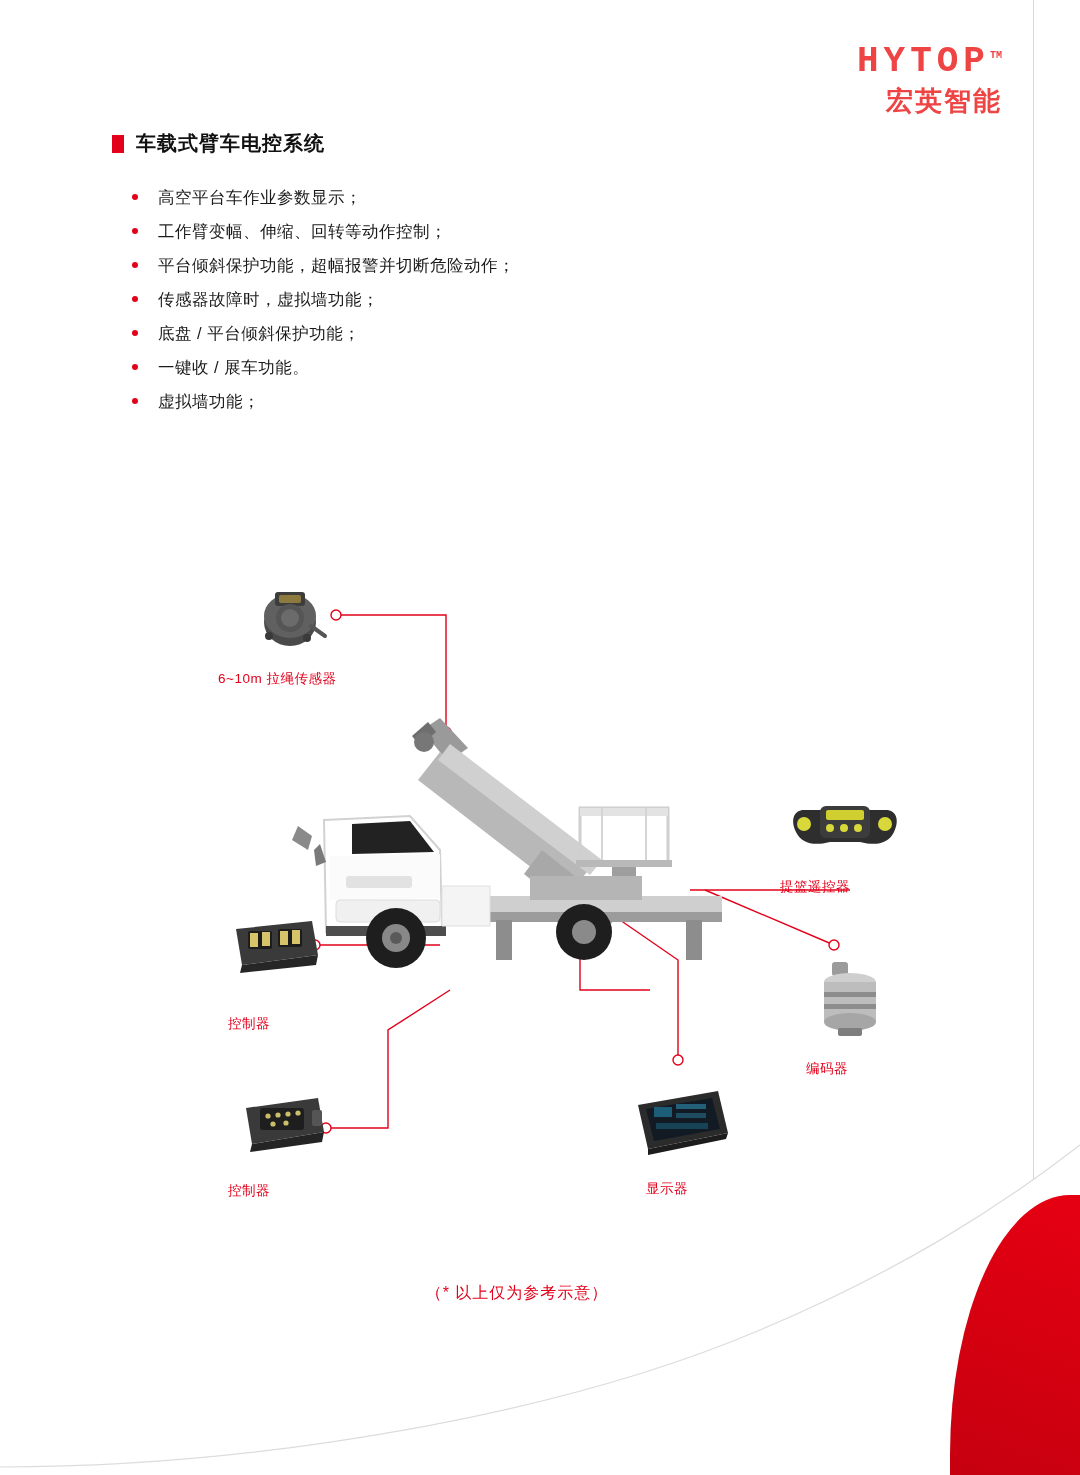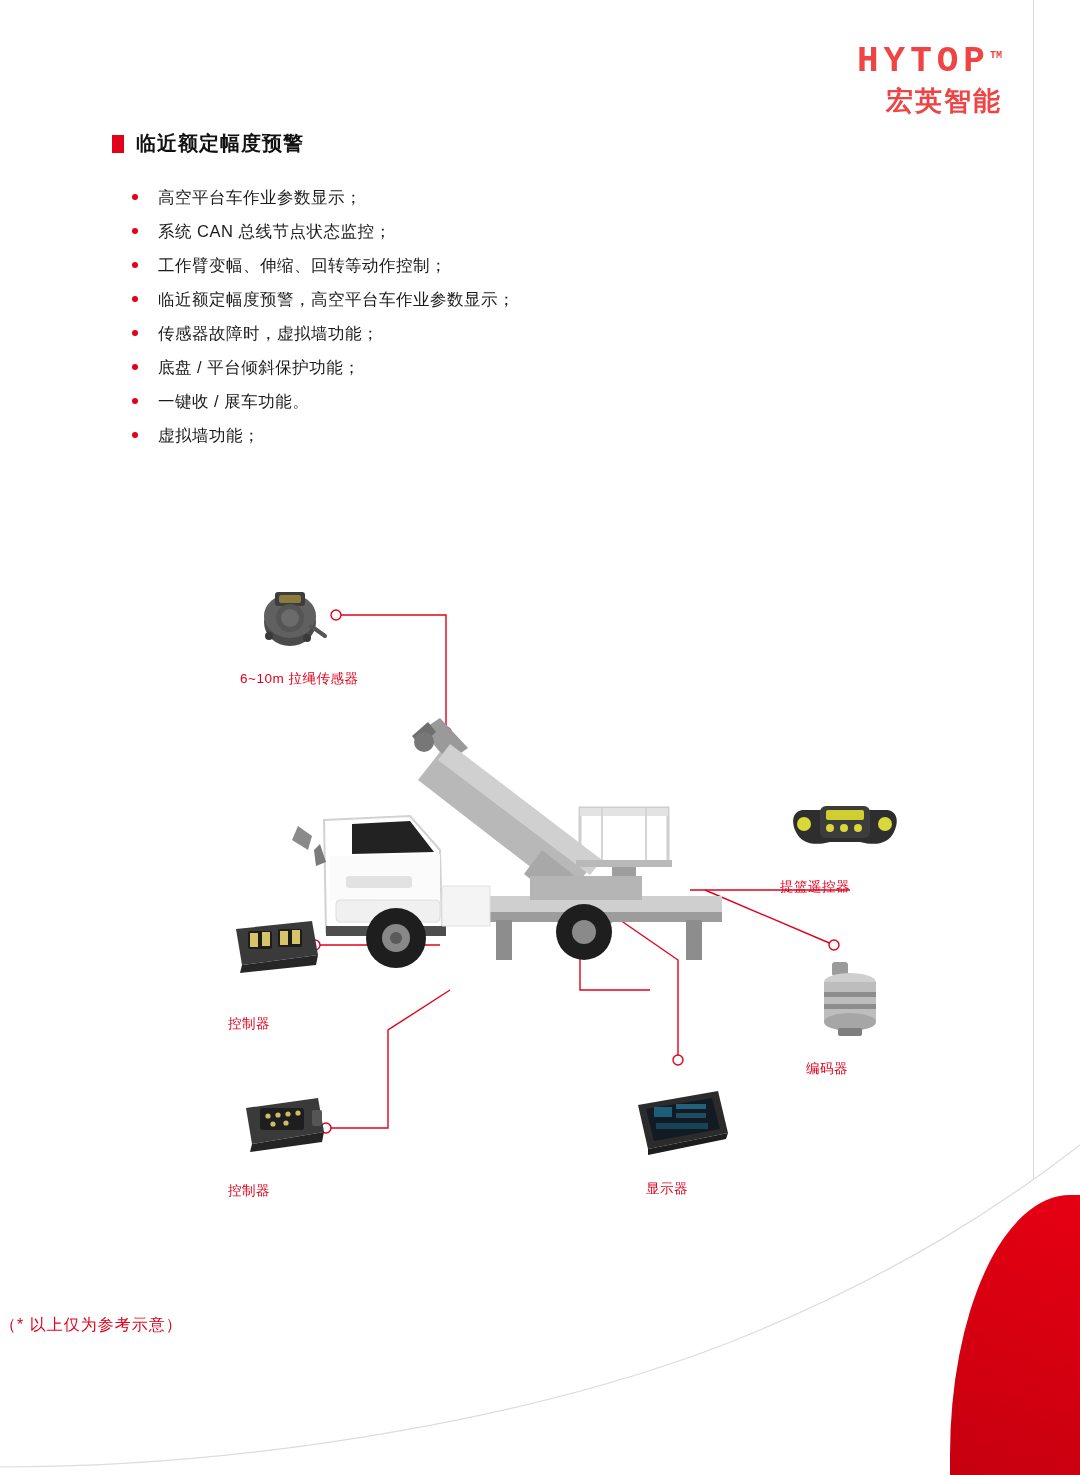--- a/index.html
+++ b/index.html
@@ -151,24 +151,24 @@
   
   .dev {
     position: absolute;
   }
 
   .footnote {
     position: absolute;
     top: 1283px;
     left: 0;
     width: 1034px;
+    text-align: center;
     font-size: 16px;
     color: #e2001a;
     letter-spacing: 1px;
-    margin-top: 32px;
   }
 </style>
 </head>
 <body>
 
 <div class="page-edge-line"></div>
 
 <svg class="corner-curve" viewBox="0 0 1080 360" preserveAspectRatio="none">
   <path d="M 0 352 C 260 352 560 300 760 215 C 900 156 1000 92 1080 30 L 1080 360 L 0 360 Z" fill="#ffffff"></path>
   <path d="M 0 352 C 260 352 560 300 760 215 C 900 156 1000 92 1080 30" fill="none" stroke="#dcdcdc" stroke-width="1.2"></path>
@@ -178,39 +178,35 @@
   <div class="shape-red"></div>
 </div>
 
 <div class="logo-wrap">
   <div class="logo-main"><span>HYTOP</span><span class="logo-tm">TM</span></div>
   <div class="logo-cn">宏英智能</div>
 </div>
 
 <div class="section-head">
   <span class="marker"></span>
-  <span class="title">临近额定幅度预警</span>
+  <span class="title">车载式臂车电控系统</span>
 </div>
 
 <div class="feature-list">
   <div class="feature-item">
     <span class="dot"></span>
     <span class="txt">高空平台车作业参数显示；</span>
   </div>
   <div class="feature-item">
     <span class="dot"></span>
-    <span class="txt">系统 CAN 总线节点状态监控；</span>
-  </div>
-  <div class="feature-item">
-    <span class="dot"></span>
     <span class="txt">工作臂变幅、伸缩、回转等动作控制；</span>
   </div>
   <div class="feature-item">
     <span class="dot"></span>
-    <span class="txt">临近额定幅度预警，高空平台车作业参数显示；</span>
+    <span class="txt">平台倾斜保护功能，超幅报警并切断危险动作；</span>
   </div>
   <div class="feature-item">
     <span class="dot"></span>
     <span class="txt">传感器故障时，虚拟墙功能；</span>
   </div>
   <div class="feature-item">
     <span class="dot"></span>
     <span class="txt">底盘 / 平台倾斜保护功能；</span>
   </div>
   <div class="feature-item">
@@ -259,21 +255,21 @@
       <ellipse cx="45" cy="38" rx="26" ry="22" fill="#606060"></ellipse>
       <rect x="30" y="14" width="30" height="14" rx="3" fill="#3d3d3d"></rect>
       <rect x="34" y="17" width="22" height="8" rx="2" fill="#8c7a3f"></rect>
       <circle cx="45" cy="40" r="14" fill="#555"></circle>
       <circle cx="45" cy="40" r="9" fill="#6b6b6b"></circle>
       <path d="M 66 48 L 80 58" stroke="#555" stroke-width="4" stroke-linecap="round"></path>
       <circle cx="24" cy="58" r="4" fill="#3a3a3a"></circle>
       <circle cx="62" cy="60" r="4" fill="#3a3a3a"></circle>
     </svg>
   </div>
-  <div class="callout-label" style="left:68px;top:110px;margin-left:22px;">6~10m 拉绳传感器</div>
+  <div class="callout-label" style="left:68px;top:110px;">6~10m 拉绳传感器</div>
 
   <div class="dev" style="left:140px;top:140px;">
     <svg width="470" height="330" viewBox="0 0 470 330">
 
       <g>
         <path d="M 132 30 L 150 18 L 178 48 L 158 62 Z" fill="#9a9a9a"></path>
         <path d="M 122 36 L 138 22 L 146 32 L 130 46 Z" fill="#6e6e6e"></path>
         <path d="M 150 52 L 300 168 L 278 196 L 128 80 Z" fill="#b8b8b8"></path>
         <path d="M 160 44 L 312 160 L 300 175 L 148 60 Z" fill="#d0d0d0"></path>
         <path d="M 252 150 L 330 212 L 312 236 L 234 174 Z" fill="#a8a8a8"></path>

